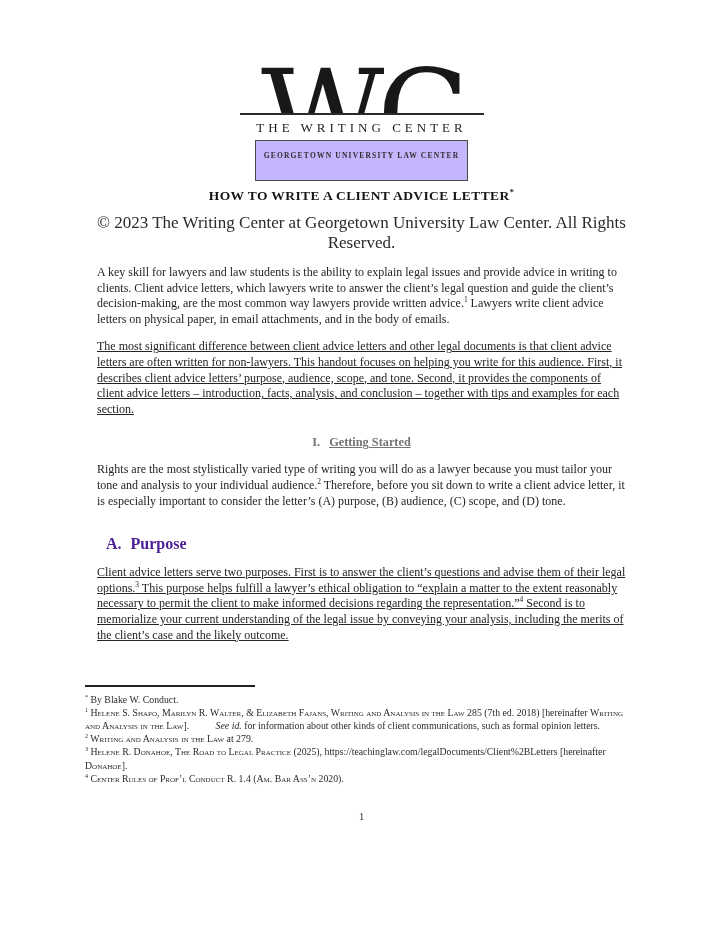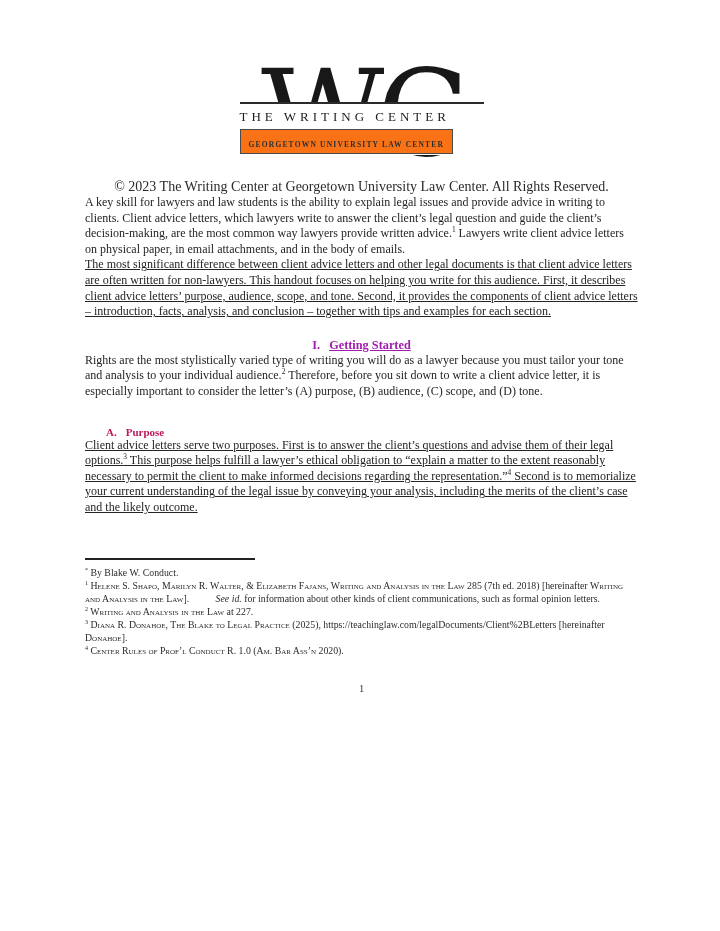--- a/index.html
+++ b/index.html
@@ -12,46 +12,46 @@
 
   
   .logo { position:relative; width:236px; height:92px; margin:78px auto 0; }
   .monogram {
     position:absolute; left:0; right:0; top:-24px; text-align:center;
     font-family:"DejaVu Serif","Liberation Serif",serif;
     font-size:120px; line-height:120px; letter-spacing:-7px; color:#181818;
     white-space:nowrap;
   }
   .logo-band {
-    position:absolute; left:-4px; right:-4px; top:24px;
-    background:#ffffff; padding-bottom:1px;
+    position:absolute; left:-4px; right:-4px; top:35px;
+    background:#ffffff; text-align:center; padding-bottom:1px;
   }
   .logo-rule { border-top:2px solid #2b2b2b; height:0; margin-bottom:2px; }
   .logo-name {
     font-size:13px; letter-spacing:4px; color:#1d1d1d;
     white-space:nowrap; padding:3px 0 4px;
   }
-  .logo-org-box { display:inline-block; border:1px solid #4a4a4a; padding:3px 8px 2px; background:#f97316; }
+  .logo-org-box { display:inline-block; border:1px solid #4a4a4a; padding:3px 8px 18px; background:#c4b5fd; }
   .logo-org { font-size:7.5px; font-weight:bold; letter-spacing:1.2px; color:#2e2e2e; white-space:nowrap; }
 
   
   h1 {
     margin:18px 0 0; text-align:center; font-size:13.5px; font-weight:bold;
     color:#161616; letter-spacing:0.4px;
   }
-  .copyright { margin:9px 0 0; text-align:center; font-size:14px; color:#2a2a2a; }
+  .copyright { margin:9px 0 0; text-align:center; font-size:17px; color:#2a2a2a; }
 
-  h2 { margin:18px 0 0; text-align:center; font-size:12.3px; font-weight:bold; color:#a21caf; }
+  h2 { margin:18px 0 0; text-align:center; font-size:12.3px; font-weight:bold; color:#737373; }
   h2 .num { margin-right:9px; }
   h2 .ul { text-decoration:underline; }
-  h3 { margin:26px 0 0 21px; font-size:11px; font-weight:bold; color:#be185d; }
+  h3 { margin:26px 0 0 21px; font-size:16px; font-weight:bold; color:#4c1d95; }
   h3 .num { margin-right:9px; }
 
   
-  p.body { margin:0; font-size:12px; line-height:15.6px; color:#242424; }
+  p.body { margin:12px; font-size:12px; line-height:15.6px; color:#242424; }
   .p1 { margin-top:22px; }
   .p2 { margin-top:13px;text-decoration:underline; }
   .p3 { margin-top:20px; }
   .p4 { margin-top:16px;text-decoration:underline; }
 
   sup { font-size:0.62em; line-height:0; vertical-align:super; }
   .sc { font-variant:small-caps;text-align:center; }
   .it { font-style:italic;margin-left:24px; }
 
   
@@ -70,38 +70,39 @@
     <div class="monogram">WC</div>
     <div class="logo-band">
       <div class="logo-rule"></div>
       <div class="logo-name">THE WRITING CENTER</div>
       <div class="logo-org-box">
         <span class="logo-org">GEORGETOWN UNIVERSITY LAW CENTER</span>
       </div>
     </div>
   </header>
 
+  <h1><span>HOW TO WRITE A CLIENT ADVICE LETTER</span><sup>*</sup></h1>
 
   <p class="copyright">© 2023 The Writing Center at Georgetown University Law Center. All Rights Reserved.</p>
 
   <p class="body p1"><span>A key skill for lawyers and law students is the ability to explain legal issues and provide advice in writing to clients. Client advice letters, which lawyers write to answer the client’s legal question and guide the client’s decision-making, are the most common way lawyers provide written advice.</span><sup>1</sup><span> Lawyers write client advice letters on physical paper, in email attachments, and in the body of emails.</span></p>
   <p class="body p2"><span>The most significant difference between client advice letters and other legal documents is that client advice letters are often written for non-lawyers. This handout focuses on helping you write for this audience. First, it describes client advice letters’ purpose, audience, scope, and tone. Second, it provides the components of client advice letters – introduction, facts, analysis, and conclusion – together with tips and examples for each section.</span></p>
 
   <h2><span class="num">I.</span><span class="ul">Getting Started</span></h2>
 
   <p class="body p3"><span>Rights are the most stylistically varied type of writing you will do as a lawyer because you must tailor your tone and analysis to your individual audience.</span><sup>2</sup><span> Therefore, before you sit down to write a client advice letter, it is especially important to consider the letter’s (A) purpose, (B) audience, (C) scope, and (D) tone.</span></p>
 
   <h3><span class="num">A.</span><span>Purpose</span></h3>
 
   <p class="body p4"><span>Client advice letters serve two purposes. First is to answer the client’s questions and advise them of their legal options.</span><sup>3</sup><span> This purpose helps fulfill a lawyer’s ethical obligation to “explain a matter to the extent reasonably necessary to permit the client to make informed decisions regarding the representation.”</span><sup>4</sup><span> Second is to memorialize your current understanding of the legal issue by conveying your analysis, including the merits of the client’s case and the likely outcome.</span></p>
 
   <div class="fn-sep"></div>
   <div class="footnotes">
     <p class="fn"><sup>*</sup><span> By Blake W. Conduct.</span></p>
     <p class="fn"><sup>1</sup><span class="sc"> Helene S. Shapo, Marilyn R. Walter, &amp; Elizabeth Fajans, Writing and Analysis in the Law</span><span> 285 (7th ed. 2018) [hereinafter </span><span class="sc">Writing and Analysis in the Law</span><span>]. </span><span class="it">See id.</span><span> for information about other kinds of client communications, such as formal opinion letters.</span></p>
-    <p class="fn"><sup>2</sup><span class="sc"> Writing and Analysis in the Law</span><span> at 227.</span></p>
-    <p class="fn"><sup>3</sup><span class="sc"> Diana R. Donahoe, The Blake to Legal Practice</span><span> (2025), https://teachinglaw.com/legalDocuments/Client%2BLetters [hereinafter </span><span class="sc">Donahoe</span><span>].</span></p>
-    <p class="fn"><sup>4</sup><span class="sc"> Center Rules of Prof’l Conduct</span><span> R. 1.0 (</span><span class="sc">Am. Bar Ass’n</span><span> 2020).</span></p>
+    <p class="fn"><sup>2</sup><span class="sc"> Writing and Analysis in the Law</span><span> at 279.</span></p>
+    <p class="fn"><sup>3</sup><span class="sc"> Helene R. Donahoe, The Road to Legal Practice</span><span> (2025), https://teachinglaw.com/legalDocuments/Client%2BLetters [hereinafter </span><span class="sc">Donahoe</span><span>].</span></p>
+    <p class="fn"><sup>4</sup><span class="sc"> Center Rules of Prof’l Conduct</span><span> R. 1.4 (</span><span class="sc">Am. Bar Ass’n</span><span> 2020).</span></p>
   </div>
 
   <div class="page-number">1</div>
 
 </div>
 
 </body></html>

